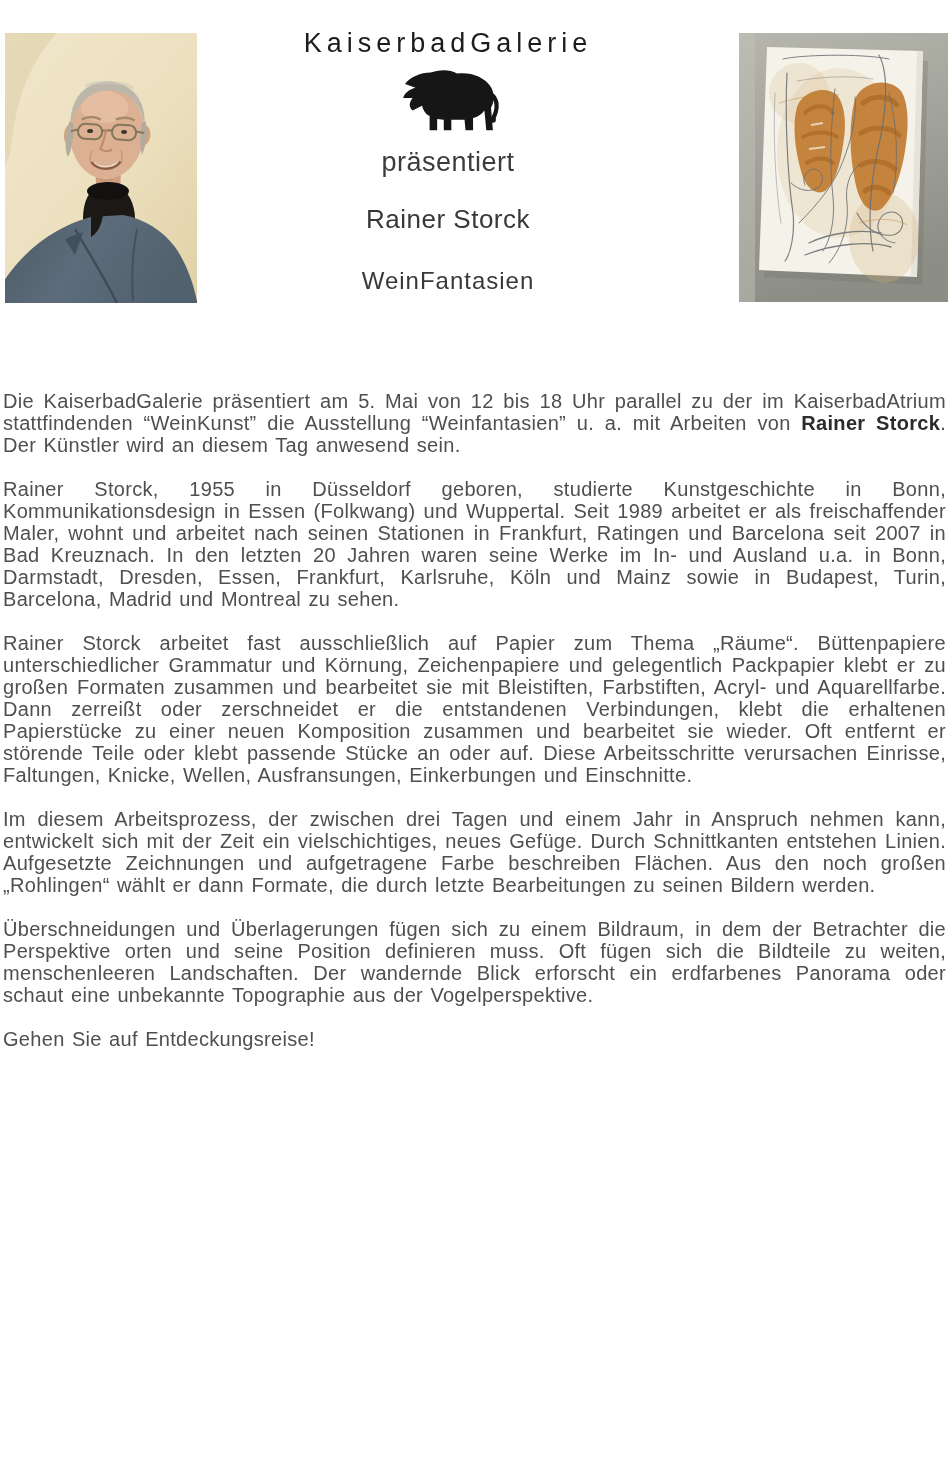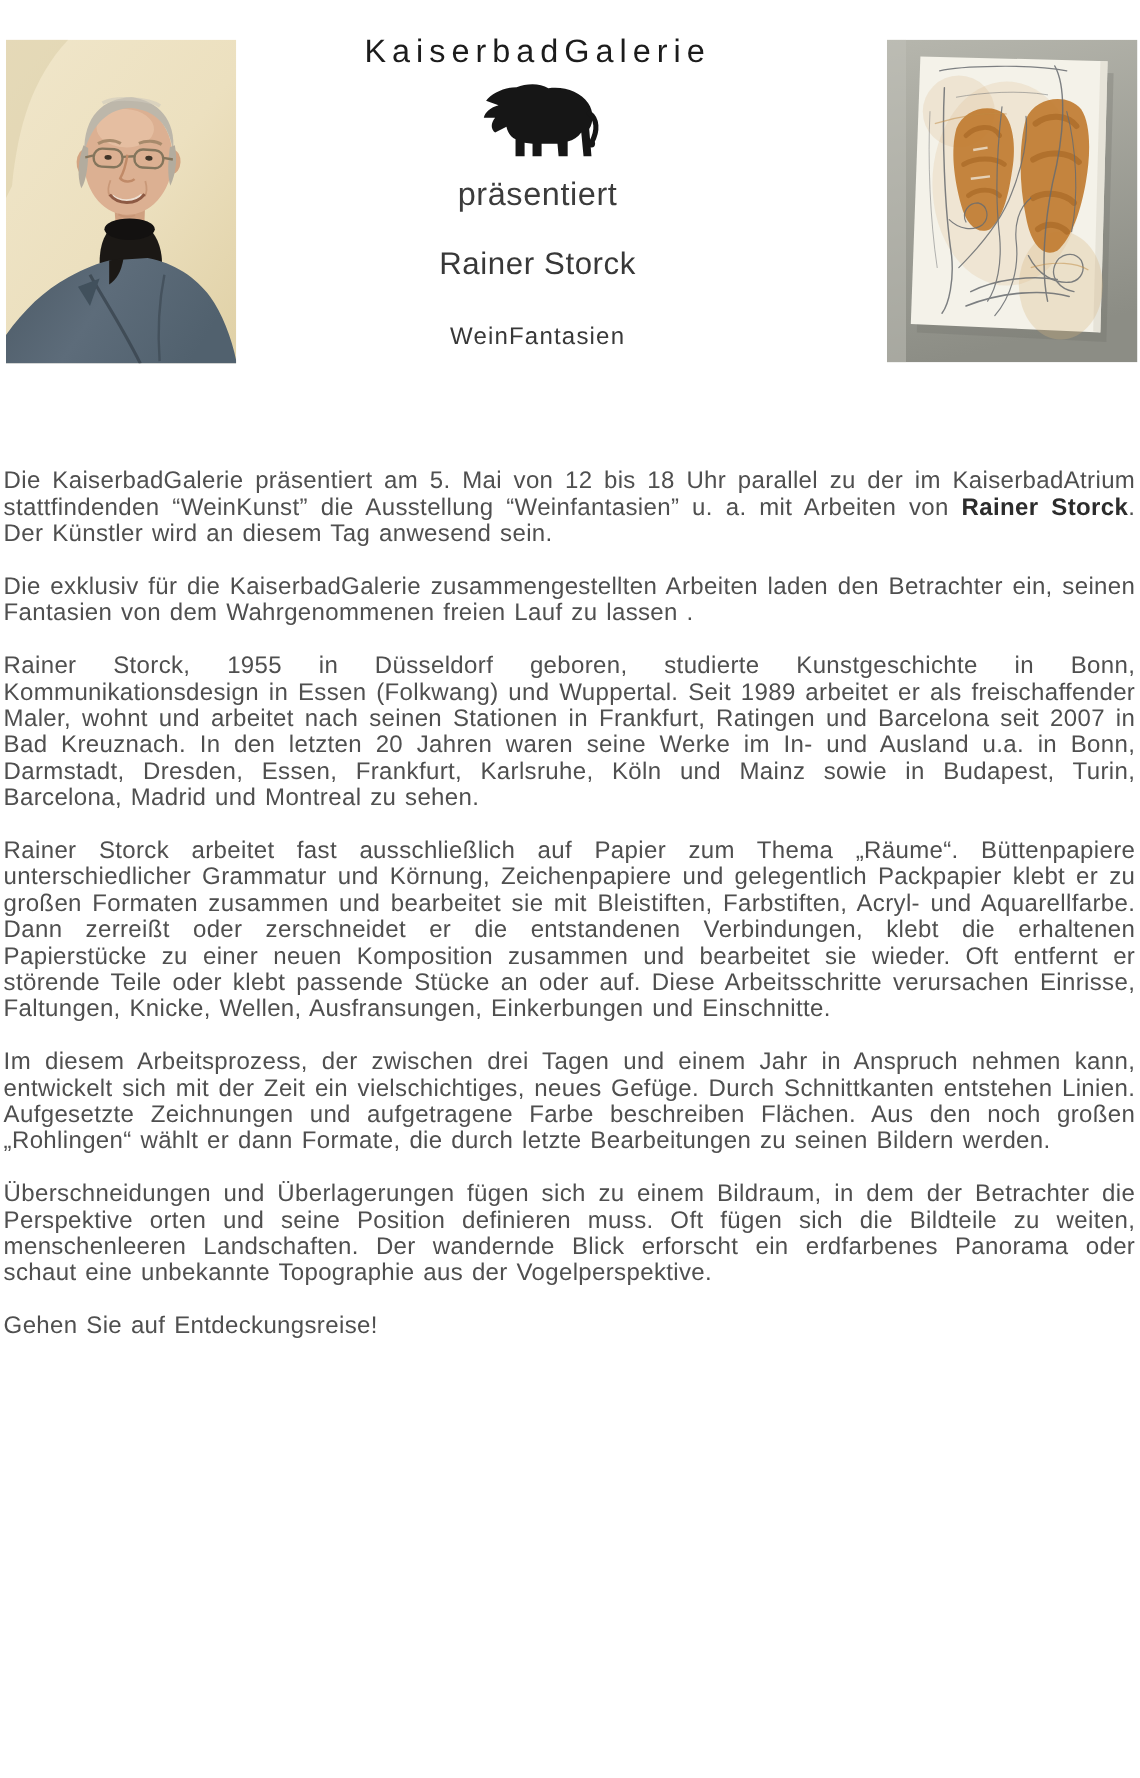--- a/index.html
+++ b/index.html
@@ -40,21 +40,21 @@
   .lion-logo svg { display: inline-block; width: 105px; height: 68px; }
   .presents {
     margin-top: 16px; font-size: 27px; letter-spacing: 0.5px;
     color: #3c3c3c; line-height: 25px;
   }
   .artist-name {
     margin-top: 30px; font-size: 26px; letter-spacing: 0.5px;
     color: #383838; line-height: 28px;
   }
   .exhibition-title {
-    margin-top: 34px; font-size: 20px; letter-spacing: 1px;
+    margin-top: 34px; font-size: 24px; letter-spacing: 1px;
     color: #383838; line-height: 28px;
   }
 
   
   .bodytext {
     margin: 87px 4px 0 3px;
     color: #4f4f4f;
     font-size: 20px;
     line-height: 22px;
     letter-spacing: 0.3px;
@@ -181,21 +181,20 @@
           <path d="M40,70 C60,64 84,60 100,62" stroke-width="1"></path>
           <path d="M120,190 C140,184 158,186 168,192" stroke-width="1"></path>
         </g>
       </svg>
     </div>
 
   </header>
 
   <article class="bodytext">
     <p><span>Die KaiserbadGalerie präsentiert am 5. Mai von 12 bis 18 Uhr parallel zu der im KaiserbadAtrium stattfindenden “WeinKunst” die Ausstellung “Weinfantasien” u. a. mit Arbeiten von </span><strong>Rainer Storck</strong><span>. Der Künstler wird an diesem Tag anwesend sein.</span></p>
-    <p>Die exklusiv für die KaiserbadGalerie zusammengestellten Arbeiten laden den Betrachter ein, seinen Fantasien von dem Wahrgenommenen freien Lauf zu lassen .</p>
     <p>Rainer Storck, 1955 in Düsseldorf geboren, studierte Kunstgeschichte in Bonn, Kommunikationsdesign in Essen (Folkwang) und Wuppertal. Seit 1989 arbeitet er als freischaffender Maler, wohnt und arbeitet nach seinen Stationen in Frankfurt, Ratingen und Barcelona seit 2007 in Bad Kreuznach. In den letzten 20 Jahren waren seine Werke im In- und Ausland u.a. in Bonn, Darmstadt, Dresden, Essen, Frankfurt, Karlsruhe, Köln und Mainz sowie in Budapest, Turin, Barcelona, Madrid und Montreal zu sehen.</p>
     <p>Rainer Storck arbeitet fast ausschließlich auf Papier zum Thema „Räume“. Büttenpapiere unterschiedlicher Grammatur und Körnung, Zeichenpapiere und gelegentlich Packpapier klebt er zu großen Formaten zusammen und bearbeitet sie mit Bleistiften, Farbstiften, Acryl- und Aquarellfarbe. Dann zerreißt oder zerschneidet er die entstandenen Verbindungen, klebt die erhaltenen Papierstücke zu einer neuen Komposition zusammen und bearbeitet sie wieder. Oft entfernt er störende Teile oder klebt passende Stücke an oder auf. Diese Arbeitsschritte verursachen Einrisse, Faltungen, Knicke, Wellen, Ausfransungen, Einkerbungen und Einschnitte.</p>
     <p>Im diesem Arbeitsprozess, der zwischen drei Tagen und einem Jahr in Anspruch nehmen kann, entwickelt sich mit der Zeit ein vielschichtiges, neues Gefüge. Durch Schnittkanten entstehen Linien. Aufgesetzte Zeichnungen und aufgetragene Farbe beschreiben Flächen. Aus den noch großen „Rohlingen“ wählt er dann Formate, die durch letzte Bearbeitungen zu seinen Bildern werden.</p>
     <p>Überschneidungen und Überlagerungen fügen sich zu einem Bildraum, in dem der Betrachter die Perspektive orten und seine Position definieren muss. Oft fügen sich die Bildteile zu weiten, menschenleeren Landschaften. Der wandernde Blick erforscht ein erdfarbenes Panorama oder schaut eine unbekannte Topographie aus der Vogelperspektive.</p>
     <p>Gehen Sie auf Entdeckungsreise!</p>
   </article>
 
 </div>
 
 </body></html>

